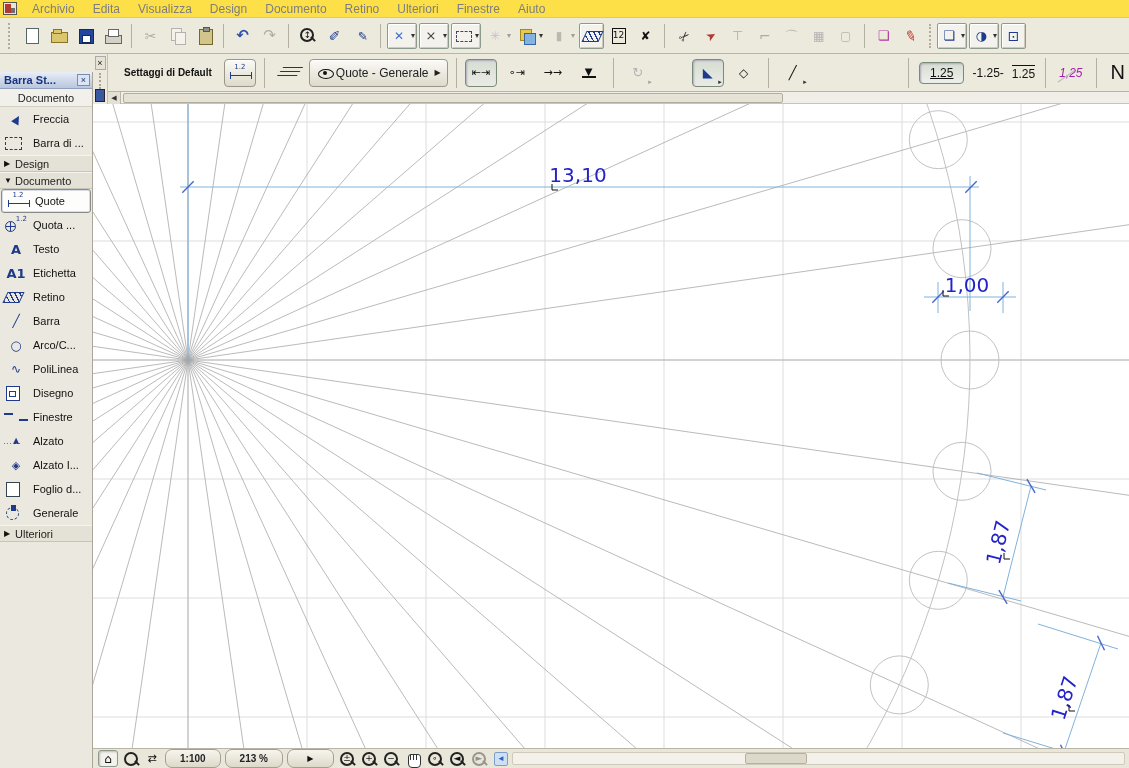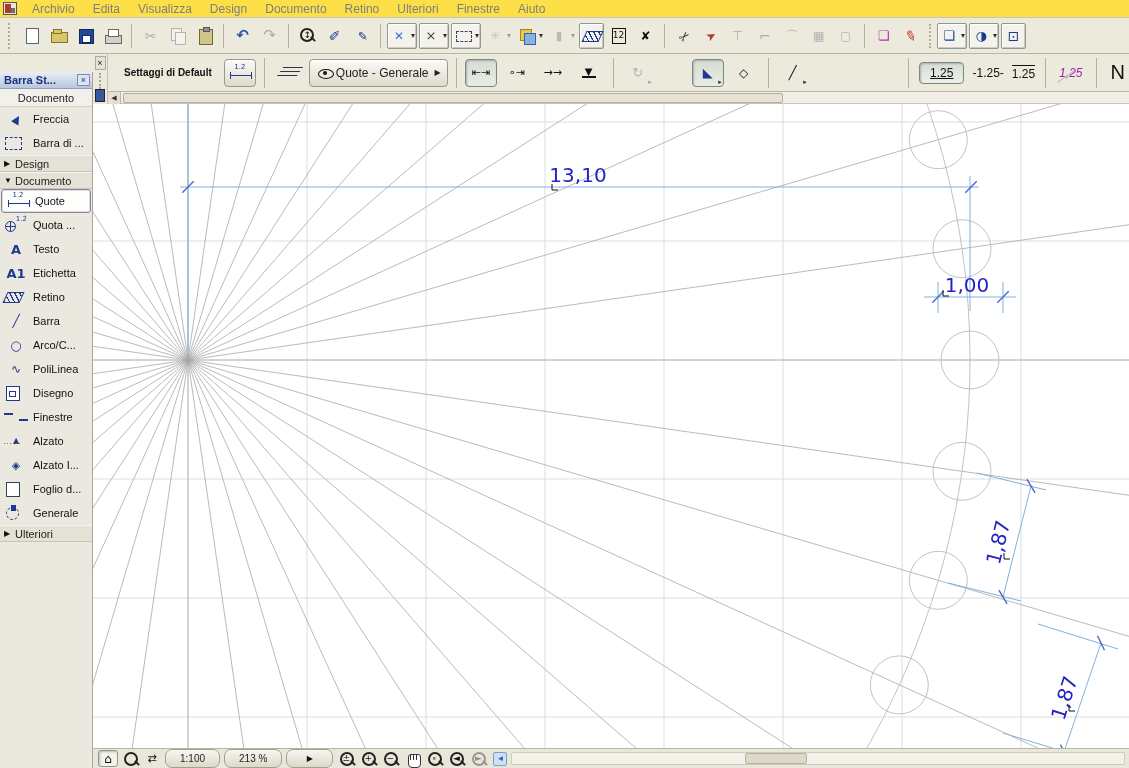--- a/index.html
+++ b/index.html
@@ -138,21 +138,21 @@
 
   
   .statusbar{position:absolute;left:93px;top:748px;width:1036px;height:20px;background:#e9e6da;
              border-top:1px solid #b9b5a6;display:flex;align-items:center;padding:0 4px;}
   .sb-btn{height:17px;min-width:20px;display:flex;align-items:center;justify-content:center;margin:0 1px;
           border:1px solid transparent;border-radius:3px;}
   .sb-btn .i{width:17px;height:17px;}
   .sb-btn.pressed{border-color:#8f9a8f;background:#f3f2ec;box-shadow:inset 1px 1px 2px #bbb;}
   .sb-btn.disabled{opacity:.4;}
   .sb-text-btn{height:19px;border:1px solid #a49f90;border-radius:7px;background:linear-gradient(#f7f5ee,#ddd9ca);
-               padding:0 14px;font-size:10px;display:flex;align-items:center;margin:0 2px;}
+               padding:0 14px;font-size:10px;display:flex;align-items:center;margin:0 2px;font-weight:bold;}
   .sb-arrow-blue{width:14px;height:14px;display:flex;align-items:center;justify-content:center;background:#cfe0f4;
                  border:1px solid #7c9ecb;color:#2b62c4;font-size:8px;border-radius:2px;margin-left:4px;}
   .sb-scroll{flex:1;height:13px;margin-left:4px;background:#f3f1ea;border:1px solid #cfcabb;position:relative;border-radius:2px;}
   .sb-scroll .thumb{position:absolute;left:38%;top:0;width:62px;height:11px;background:#ddd9ca;border:1px solid #b5b0a0;border-radius:2px;}
 </style>
 </head>
 <body>
 
 <div class="app">
 

